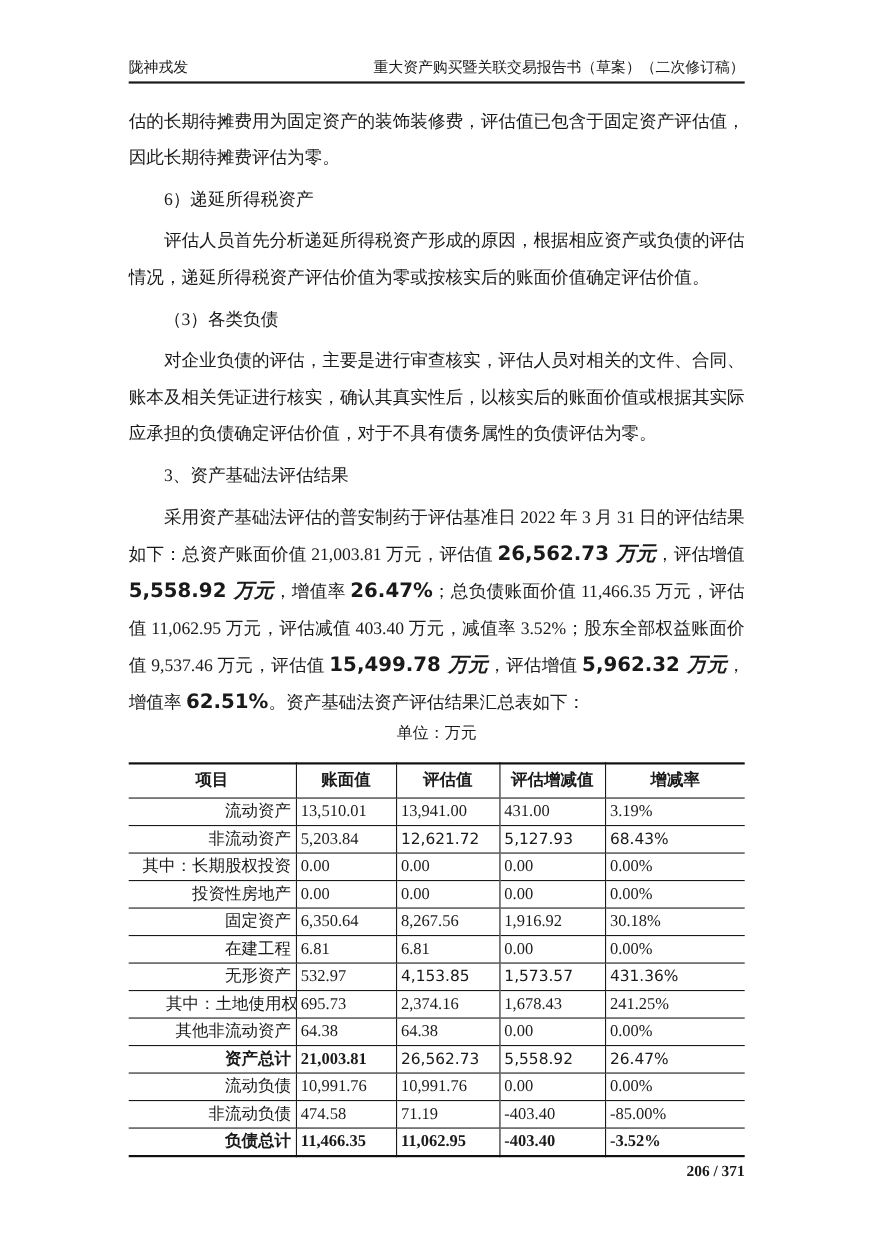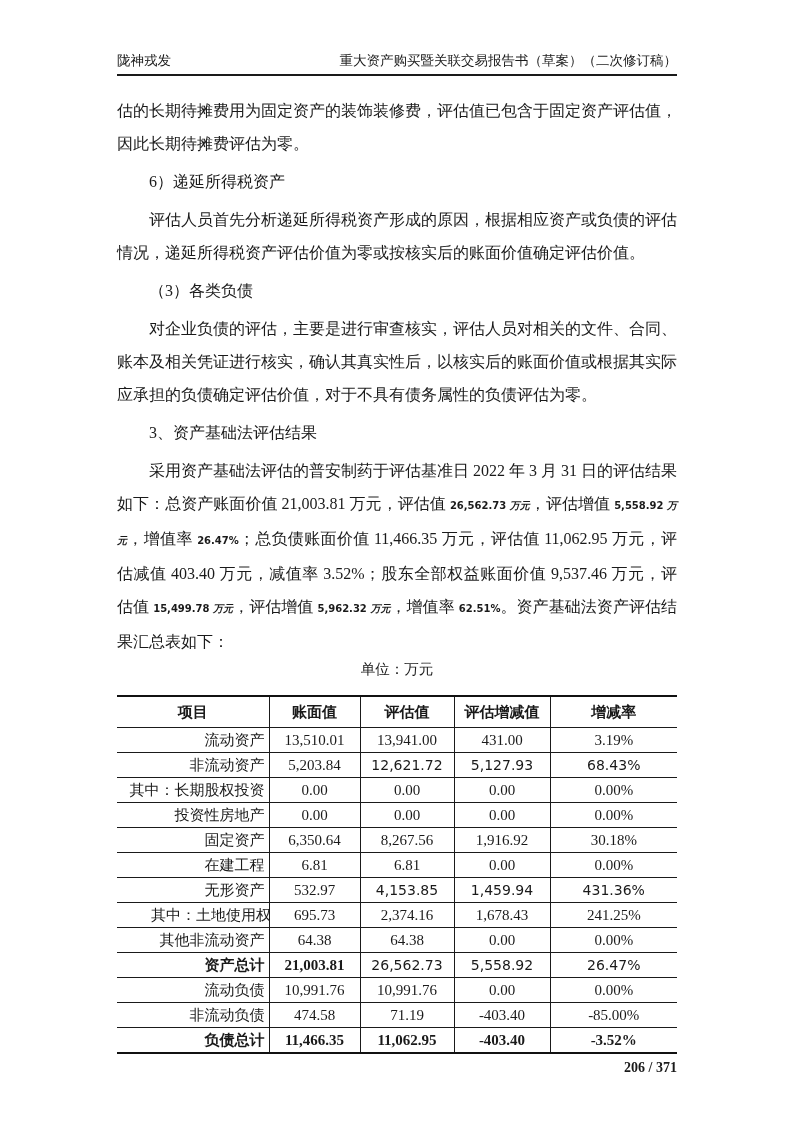--- a/index.html
+++ b/index.html
@@ -28,21 +28,21 @@
   p.body-par, p.sec-head {
     font-size:16px; line-height:33px;
     margin:5px 0 0 0;
     text-align:justify;
     text-indent:32px;
   }
   p.first { margin-top:18px; text-indent:0; }
 
   .num-strong {
     font-family:"DejaVu Sans","Liberation Sans",sans-serif;
-    font-weight:bold; font-size:10px;
+    font-weight:bold; font-size:18px;
   }
   .num-strong i { font-family:"Liberation Serif","DejaVu Serif",serif; font-weight:bold; }
 
   
   .unit-label { font-size:14.5px; line-height:22px; text-align:center; margin-top:0; }
 
   
   table.summary {
     width:100%; border-collapse:collapse; table-layout:fixed;
     font-size:15px;
@@ -54,21 +54,21 @@
     border-top:1px solid #1a1a1a;
     padding:2px 4px;
     line-height:20px;
     overflow:hidden; white-space:nowrap;
     font-weight:normal;
   }
   table.summary thead th { border-top:none; font-weight:bold; padding:5px 4px; }
   table.summary td + td, table.summary th + th { border-left:1px solid #1a1a1a; }
   td.lbl { text-align:right; }
   td.lbl.ind { padding-left:34px; }
-  td.num { text-align:center; }
+  td.num { text-align:left; }
   .b { font-weight:bold !important; }
   .hb {
     font-weight:bold;
     font-family:"DejaVu Sans","Liberation Sans",sans-serif;
     font-size:14px;
   }
 
   
   .page-footer {
     margin-top:4px; text-align:right;
@@ -159,21 +159,21 @@
             <td class="lbl ind">在建工程</td>
             <td class="num">6.81</td>
             <td class="num">6.81</td>
             <td class="num">0.00</td>
             <td class="num">0.00%</td>
           </tr>
           <tr>
             <td class="lbl ind">无形资产</td>
             <td class="num">532.97</td>
             <td class="num hb">4,153.85</td>
-            <td class="num hb">1,459.94</td>
+            <td class="num hb">1,573.57</td>
             <td class="num hb">431.36%</td>
           </tr>
           <tr>
             <td class="lbl ind">其中：土地使用权</td>
             <td class="num">695.73</td>
             <td class="num">2,374.16</td>
             <td class="num">1,678.43</td>
             <td class="num">241.25%</td>
           </tr>
           <tr>

